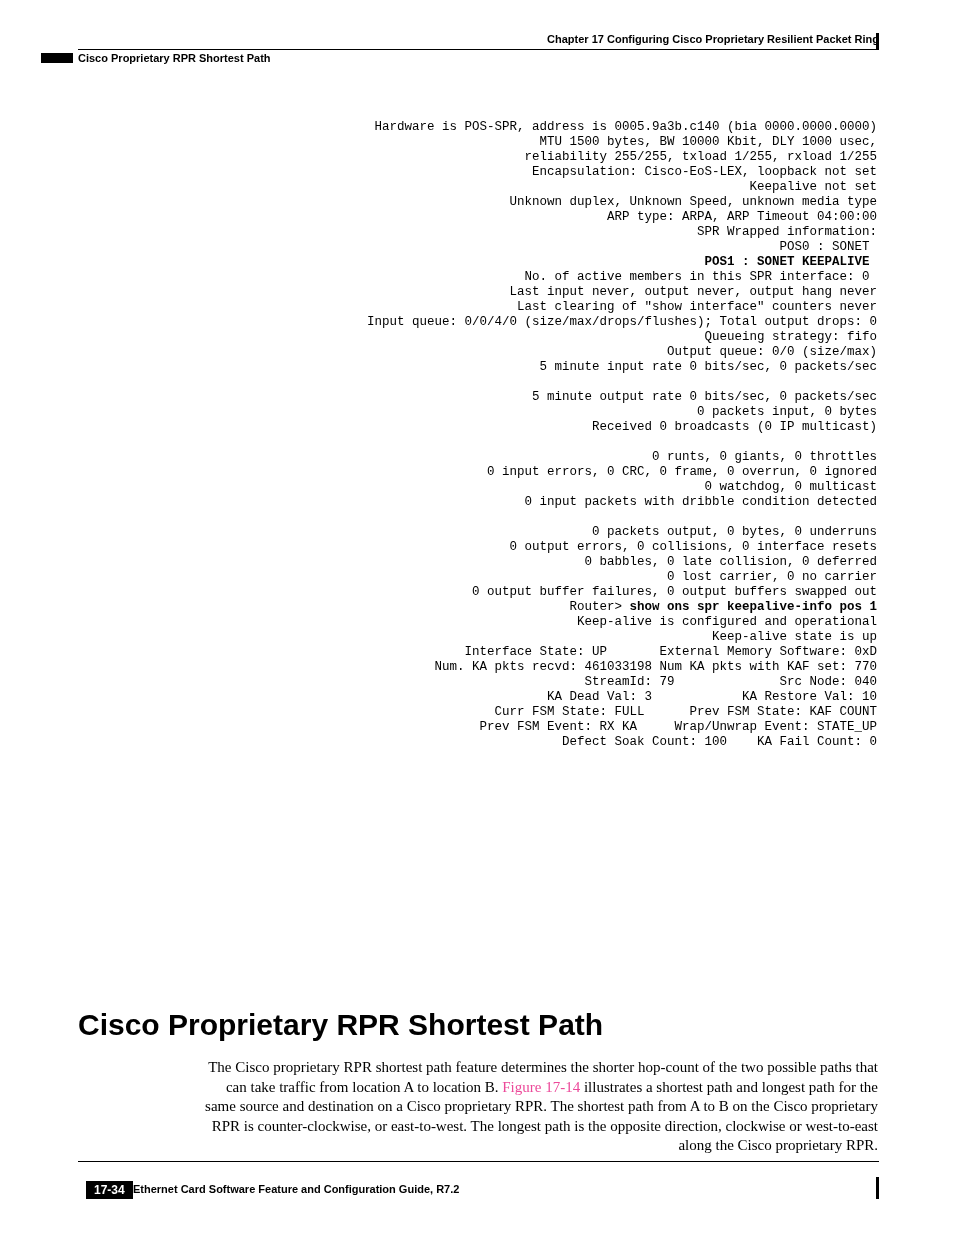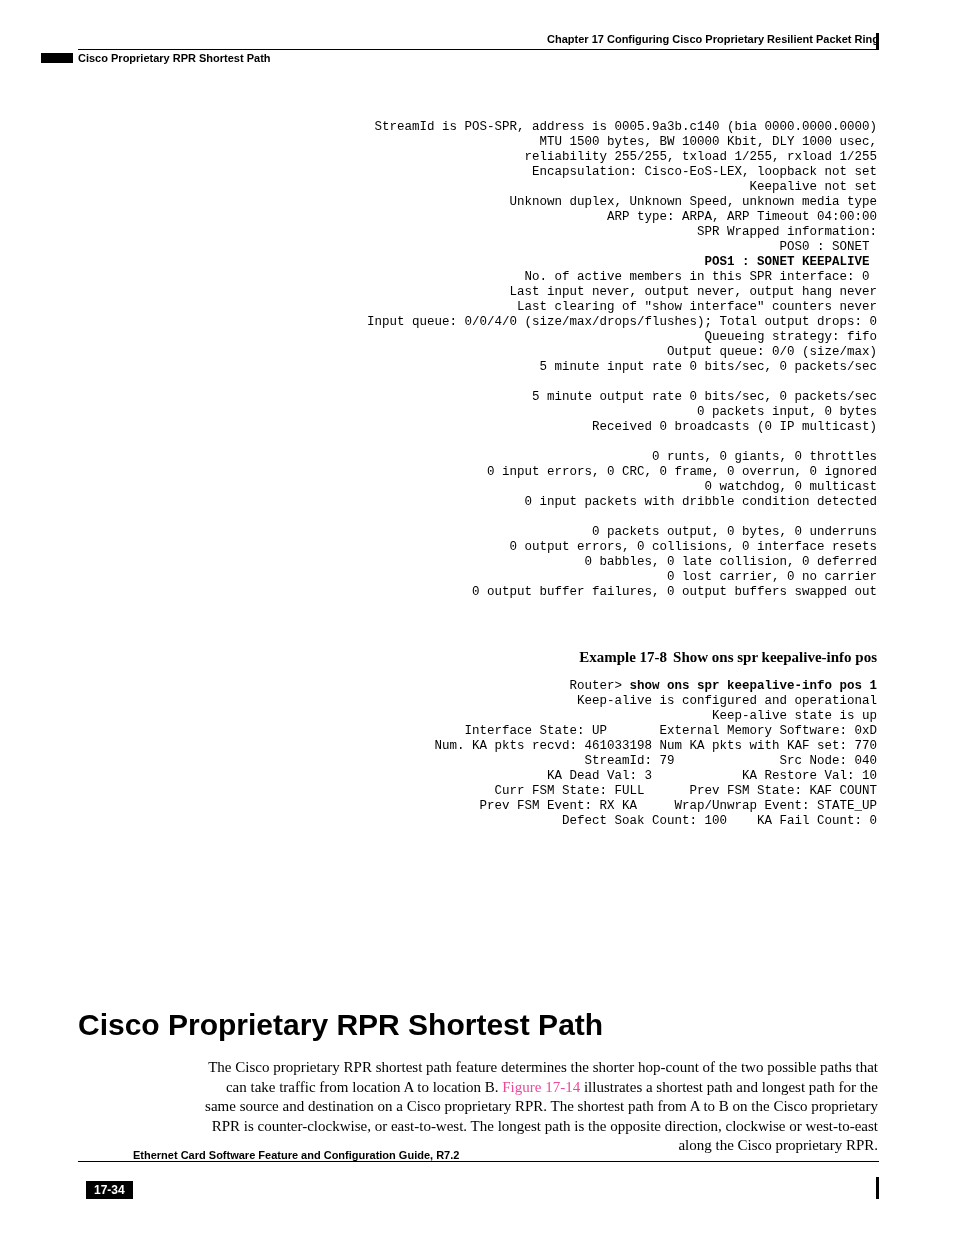--- a/index.html
+++ b/index.html
@@ -106,21 +106,21 @@
     position: absolute;
     left: 78px;
     right: 75px;
     bottom: 73px;
     height: 1px;
     background: #000;
   }
   .ftr-guide {
     position: absolute;
     left: 133px;
-    bottom: 74px;
+    bottom: 40px;
     font-family: Arial, Helvetica, sans-serif;
     font-size: 11px;
     font-weight: bold;
   }
   .ftr-pagebox {
     position: absolute;
     left: 78px;
     bottom: 36px;
     background: #000;
     color: #fff;
@@ -151,21 +151,21 @@
 <body>
 
 <div class="page">
 
   <div class="side-tick"></div>
   <div class="header-right">Chapter 17  Configuring Cisco Proprietary Resilient Packet Ring</div>
   <div class="header-right-rule"></div>
   <div class="header-left-bar"></div>
   <div class="header-left-text">Cisco Proprietary RPR Shortest Path</div>
 
-  <div class="content"><span>StreamId is POS-SPR, address is 0005.9a3b.c140 (bia 0000.0000.0000)</span>
+  <div class="content"><span>Hardware is POS-SPR, address is 0005.9a3b.c140 (bia 0000.0000.0000)</span>
 <span>MTU 1500 bytes, BW 10000 Kbit, DLY 1000 usec,</span>
 <span>reliability 255/255, txload 1/255, rxload 1/255</span>
 <span>Encapsulation: Cisco-EoS-LEX, loopback not set</span>
 <span>Keepalive not set</span>
 <span>Unknown duplex, Unknown Speed, unknown media type</span>
 <span>ARP type: ARPA, ARP Timeout 04:00:00</span>
 <span>SPR Wrapped information:</span>
 <span>    POS0 : SONET </span>
 <span class="b">    POS1 : SONET KEEPALIVE </span>
 <span>No. of active members in this SPR interface: 0 </span>
@@ -183,21 +183,21 @@
 <span>0 runts, 0 giants, 0 throttles</span>
 <span>0 input errors, 0 CRC, 0 frame, 0 overrun, 0 ignored</span>
 <span>0 watchdog, 0 multicast</span>
 <span>0 input packets with dribble condition detected</span>
 
 <span>0 packets output, 0 bytes, 0 underruns</span>
 <span>0 output errors, 0 collisions, 0 interface resets</span>
 <span>0 babbles, 0 late collision, 0 deferred</span>
 <span>0 lost carrier, 0 no carrier</span>
 <span>0 output buffer failures, 0 output buffers swapped out</span>
-<div class="example-title"><span class="ex-num">Example 17-8</span><span class="ex-cap">Show ons spr keepalive-info pos</span></div><span>Router&gt; </span><span class="b">show ons spr keepalive-info pos 1</span>
+<span>Router&gt; </span><span class="b">show ons spr keepalive-info pos 1</span>
 <span>   Keep-alive is configured and operational</span>
 <span>   Keep-alive state is up</span>
 <span>   Interface State: UP       External Memory Software: 0xD</span>
 <span>   Num. KA pkts recvd: 461033198 Num KA pkts with KAF set: 770</span>
 <span>   StreamId: 79              Src Node: 040</span>
 <span>   KA Dead Val: 3            KA Restore Val: 10</span>
 <span>   Curr FSM State: FULL      Prev FSM State: KAF COUNT</span>
 <span>   Prev FSM Event: RX KA     Wrap/Unwrap Event: STATE_UP</span>
 <span>   Defect Soak Count: 100    KA Fail Count: 0</span></div>
 

